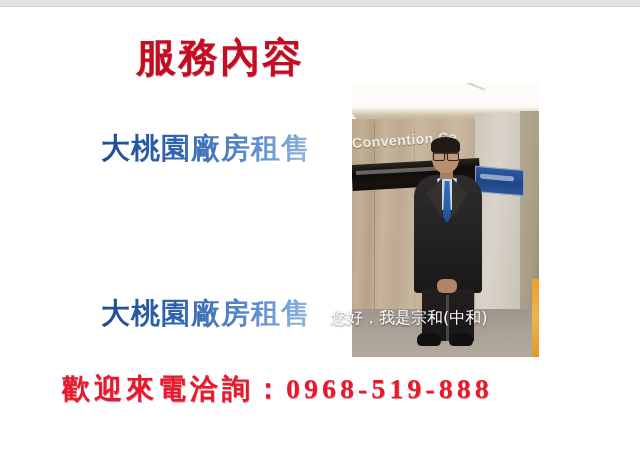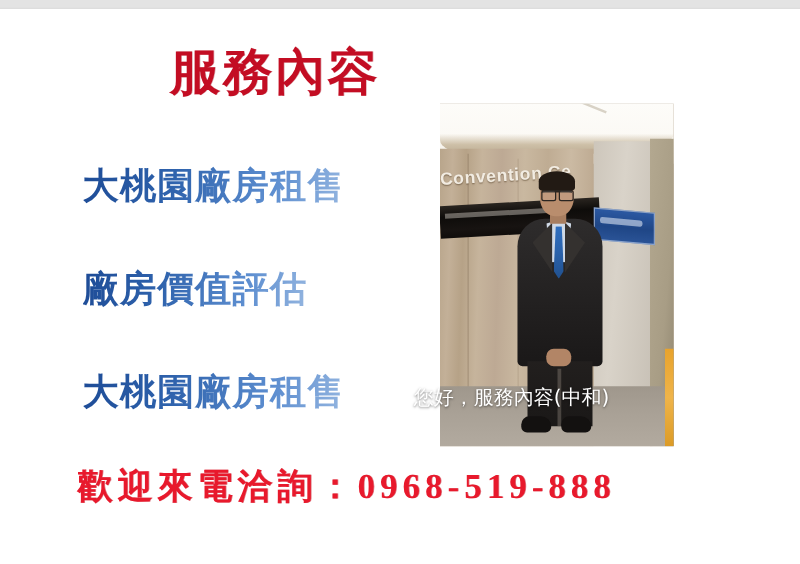--- a/index.html
+++ b/index.html
@@ -49,20 +49,21 @@
     position: absolute;
     font-family: Liberation Serif, serif;
     font-size: 29px;
     font-weight: 700;
     letter-spacing: 1px;
     white-space: nowrap;
     background: linear-gradient(100deg, #1d4b96 0%, #2f63ad 35%, #5d8ed0 72%, #95b6e0 100%);
     -webkit-background-clip: text;
     background-clip: text;
     color: #2f63ad;
+    margin-left: 35px;
     -webkit-text-fill-color: transparent;
   }
   .service-1 { left: 66px; top: 129px; }
   .service-2 { left: 66px; top: 212px; }
   .service-3 { left: 66px; top: 294px; }
 
   .phone-line {
     position: absolute;
     left: 62px;
     top: 370px;
@@ -318,21 +319,20 @@
 
 <div id="slide">
 
   <div class="top-strip"></div>
   <div class="top-strip-edge"></div>
 
   <div class="title">服務內容</div>
 
   <div class="service-line service-1">大桃園廠房租售</div>
 
-  <div class="service-line service-2">廠房價值評估</div>
 
   <div class="service-line service-3">大桃園廠房租售</div>
 
   <div class="phone-line">歡迎來電洽詢：0968-519-888</div>
 
   <div class="photo">
     <div class="ph-ceiling"></div>
     <div class="ph-ceiling-rim"></div>
     <div class="ph-scratch"></div>
     <div class="ph-wood"></div>
@@ -361,15 +361,15 @@
     <div class="ph-glass-l"></div>
     <div class="ph-glass-r"></div>
     <div class="ph-legs"></div>
     <div class="ph-leg-gap"></div>
     <div class="ph-hands"></div>
     <div class="ph-shoe-l"></div>
     <div class="ph-shoe-r"></div>
     <div class="ph-yellowstrip"></div>
   </div>
 
-  <div class="photo-caption">您好，服務內容(中和)</div>
+  <div class="photo-caption">您好，我是宗和(中和)</div>
 
 </div>
 
 </body></html>

